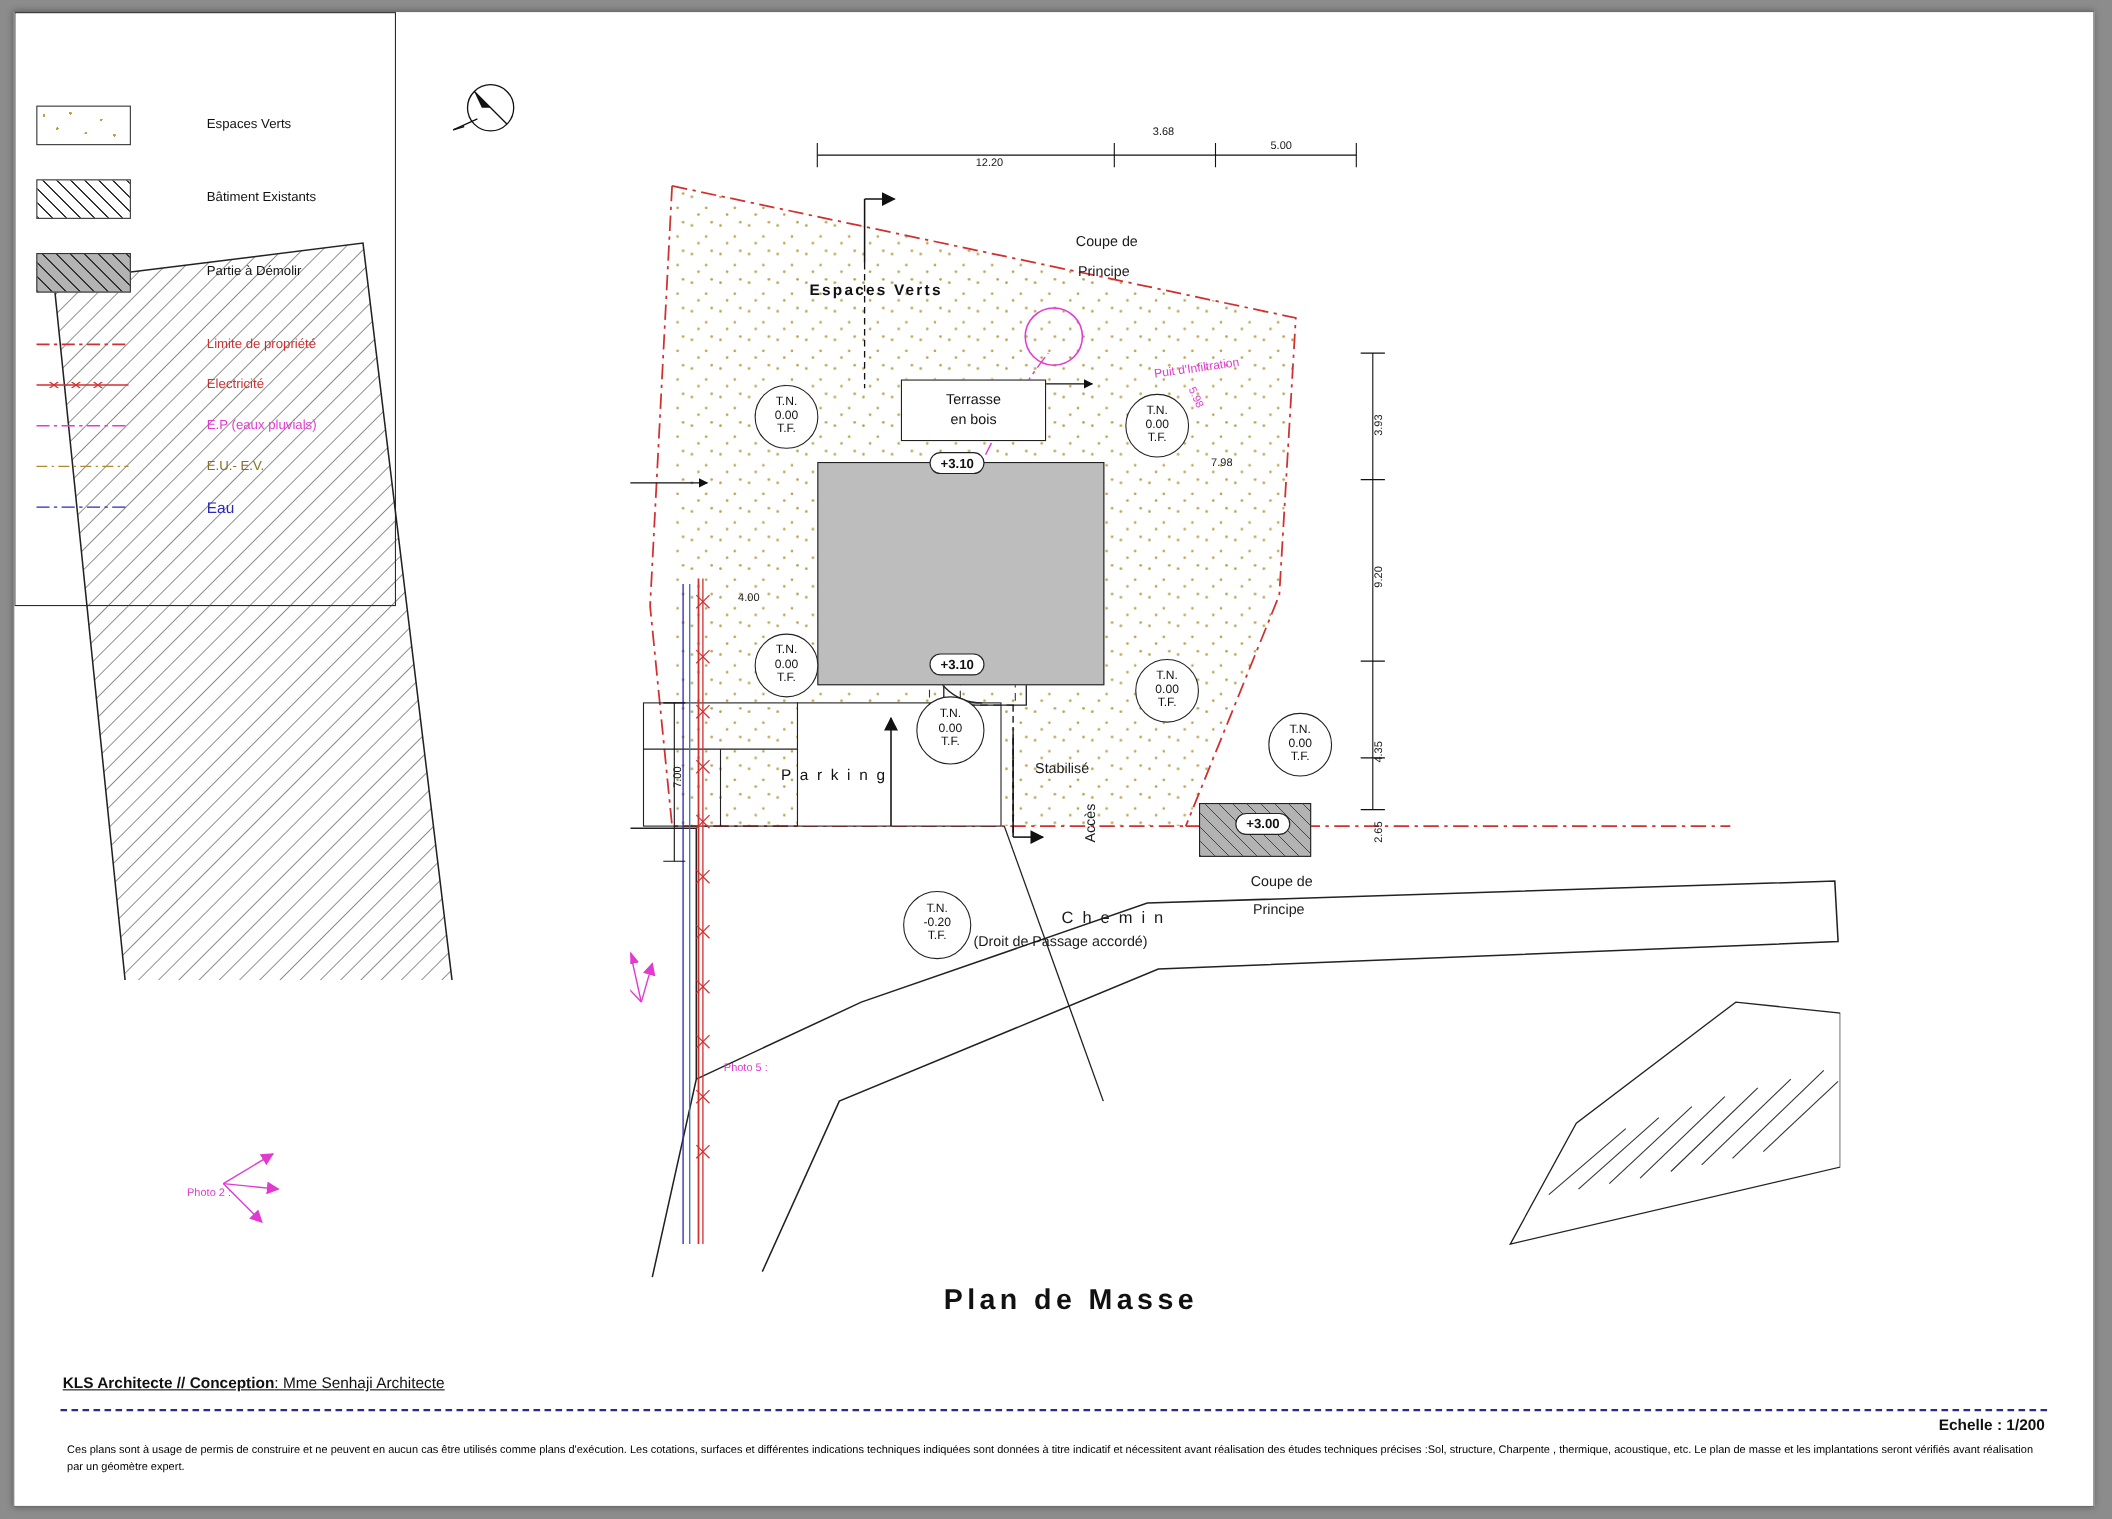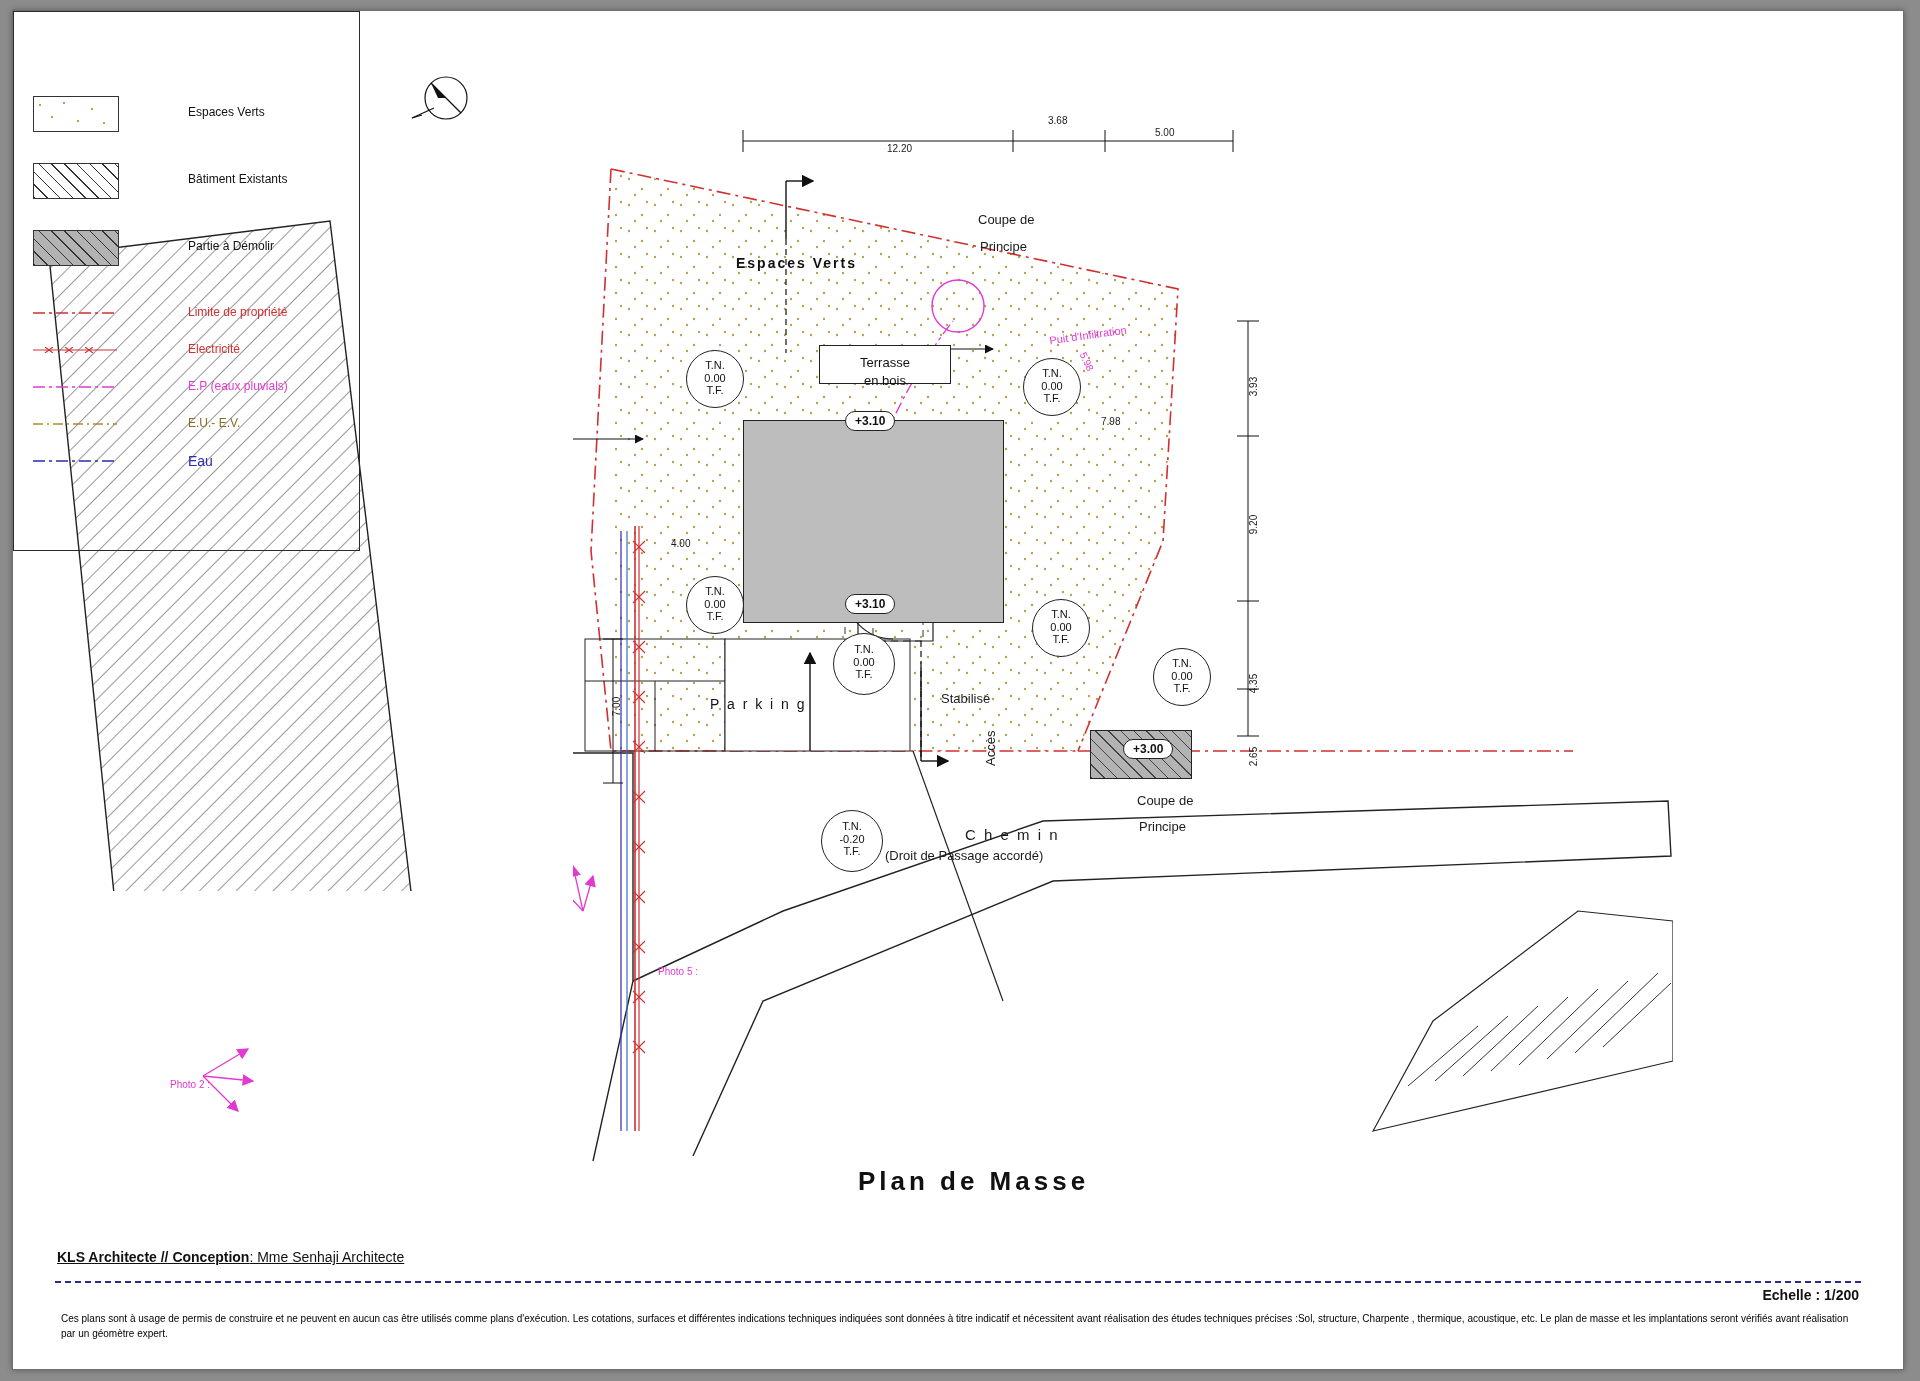--- a/index.html
+++ b/index.html
@@ -37,21 +37,21 @@
   
   .tn{position:absolute;width:58px;height:58px;border:1px solid #222;border-radius:50%;background:#fff;text-align:center;font-size:11px;line-height:1.15;color:#111;box-sizing:border-box;padding-top:8px;}
   .tn.big{width:62px;height:62px;padding-top:9px;}
 
   
   #building{left:730px;top:409px;width:259px;height:201px;background:#bdbdbd;border:1px solid #222;}
   #demolish{left:1077px;top:719px;width:100px;height:47px;background:#b3b3b3;border:1px solid #222;background-image:repeating-linear-gradient(45deg,#444 0 1px,transparent 1px 9px);}
 
   .lvl{position:absolute;border:1px solid #222;border-radius:14px;background:#fff;font-size:12px;font-weight:bold;padding:2px 9px;color:#111;}
 
-  #terrasse{left:806px;top:334px;width:132px;height:39px;border:1px solid #222;background:#fff;text-align:center;font-size:13px;color:#111;padding-top:8px;box-sizing:border-box;line-height:1.35;}
+  #terrasse{left:806px;top:334px;width:132px;height:56px;border:1px solid #222;background:#fff;text-align:center;font-size:13px;color:#111;padding-top:8px;box-sizing:border-box;line-height:1.35;}
 
   #footer-title{left:0;right:0;top:1155px;text-align:center;font-size:26px;font-weight:bold;letter-spacing:4px;color:#111;padding-left:31px;}
   #credit{left:44px;top:1238px;font-size:14px;color:#111;text-decoration:underline;}
   #credit b{font-weight:bold;}
   #dashrule{left:42px;top:1270px;width:1806px;border-top:2px dashed #2b2b8f;}
   #scale{right:44px;top:1276px;font-size:14px;font-weight:bold;color:#111;}
   #disclaimer{left:48px;top:1300px;width:1790px;font-size:10px;line-height:1.5;color:#000000;}
   .pink{color:#e23ad0;}
   .blue{color:#2a2ab5;}
   .red{color:#d03030;}

